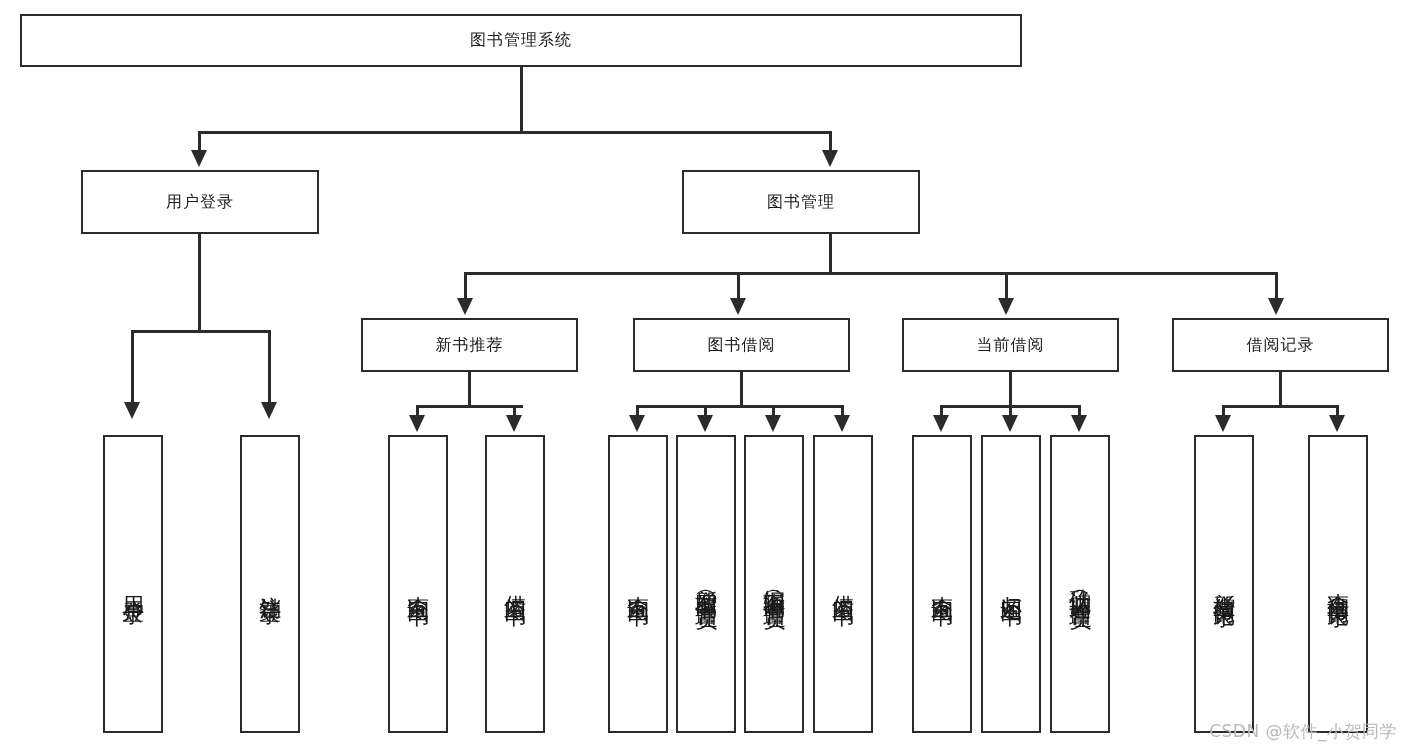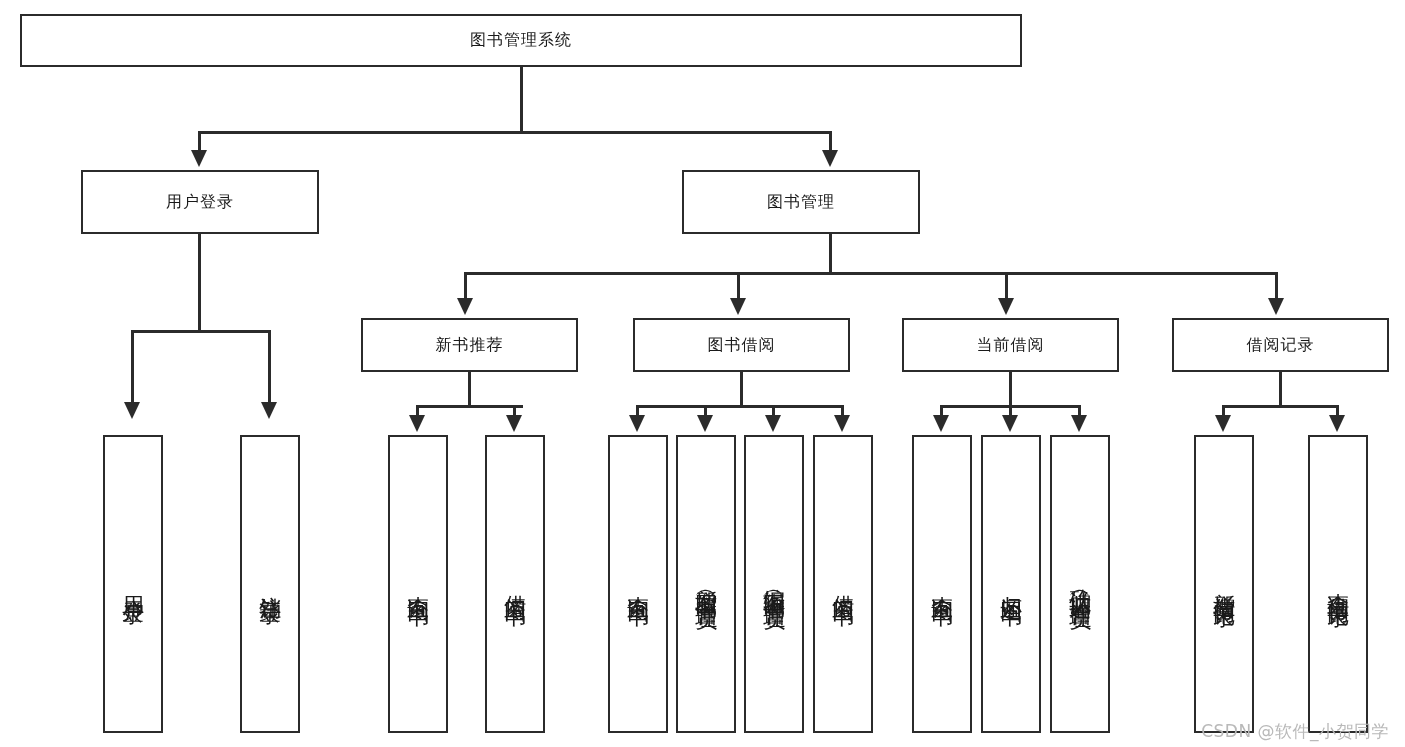--- a/index.html
+++ b/index.html
@@ -52,21 +52,21 @@
   .arrow {
     position: absolute;
     width: 0;
     height: 0;
     border-left: 8px solid transparent;
     border-right: 8px solid transparent;
     border-top: 17px solid #2b2b2b;
   }
   #watermark {
     position: absolute;
-    right: 16px;
+    right: 8px;
     bottom: 4px;
     font-size: 17px;
     color: #b9b9b9;
     white-space: nowrap;
     letter-spacing: 0.5px;
   }
 </style>
 </head>
 <body>
 

